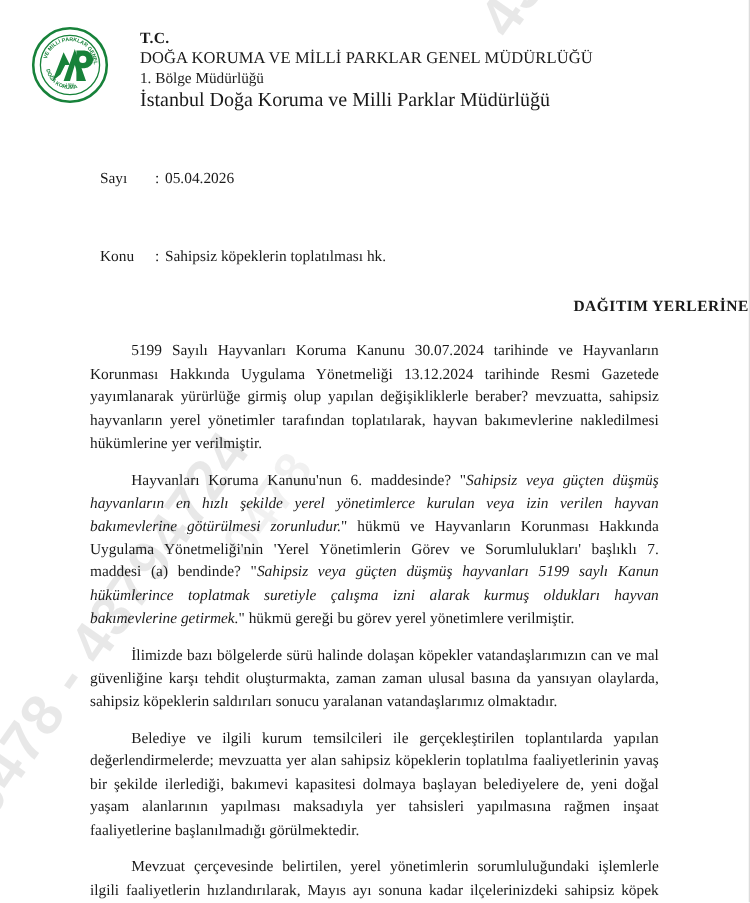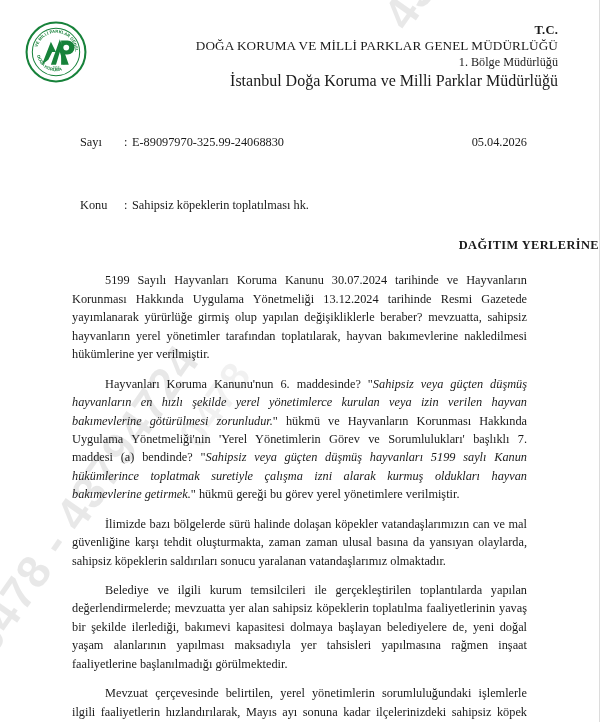--- a/index.html
+++ b/index.html
@@ -78,22 +78,22 @@
     justify-content: center;
     padding-top: 6px;
   }
   .logo {
     width: 64px;
     height: 64px;
     display: block;
   }
   .header-text {
     flex: 1;
-    text-align: right;
-    padding-right: 41px;
+    text-align: left;
+    padding-right: 104px;
     padding-top: 8px;
   }
   .hdr-line {
     line-height: 1.28;
   }
   .hdr-tc {
     font-size: 12.5px;
     font-weight: 700;
     letter-spacing: .2px;
   }
@@ -207,21 +207,20 @@
       <div class="hdr-line hdr-main">DOĞA KORUMA VE MİLLİ PARKLAR GENEL MÜDÜRLÜĞÜ</div>
       <div class="hdr-line hdr-sub1">1. Bölge Müdürlüğü</div>
       <div class="hdr-line hdr-sub2">İstanbul Doğa Koruma ve Milli Parklar Müdürlüğü</div>
     </div>
   </div>
 
   <div class="meta">
     <div class="meta-row">
       <span class="meta-label">Sayı</span>
       <span class="meta-colon">:</span>
-      <span class="meta-value">E-89097970-325.99-24068830</span>
       <span class="meta-date">05.04.2026</span>
     </div>
     <div class="meta-row">
       <span class="meta-label">Konu</span>
       <span class="meta-colon">:</span>
       <span class="meta-value">Sahipsiz köpeklerin toplatılması hk.</span>
     </div>
   </div>
 
   <div class="doc-title">DAĞITIM YERLERİNE</div>

